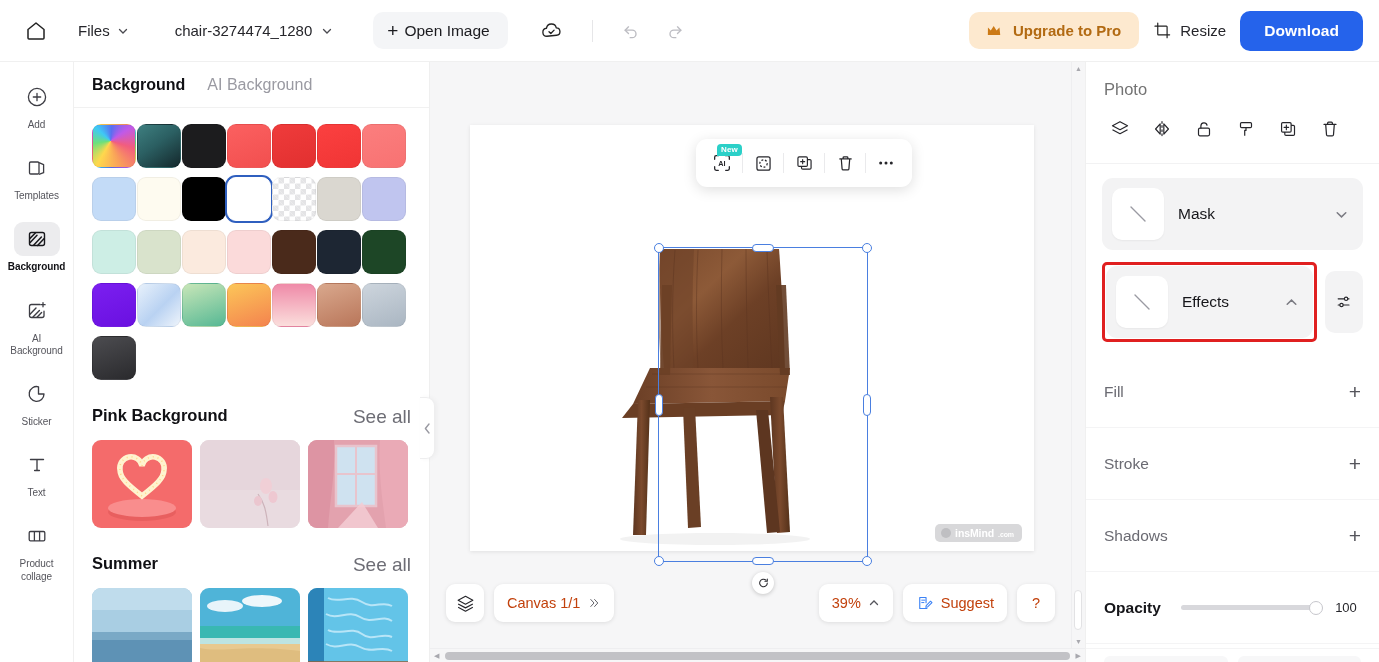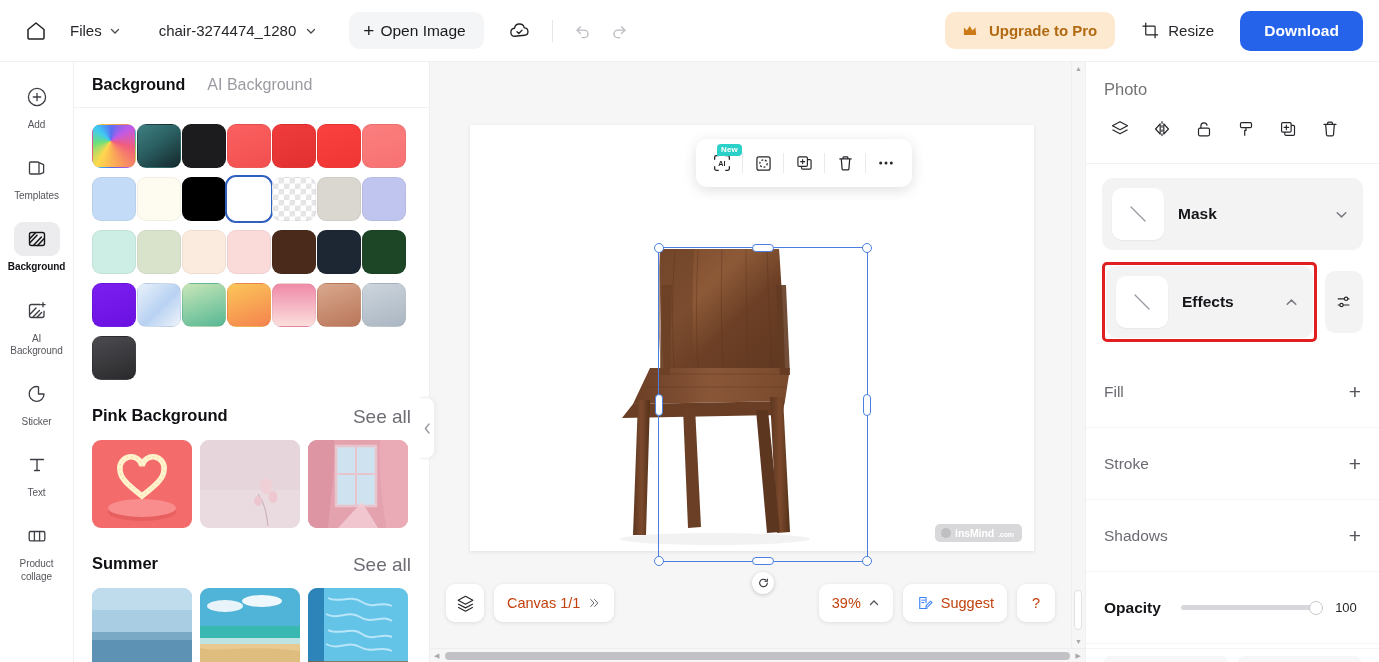--- a/index.html
+++ b/index.html
@@ -15,21 +15,21 @@
 
   
   .topbar {
     height: 62px; flex: 0 0 62px;
     background: #ffffff;
     display: flex; align-items: center;
     padding: 0 16px 0 14px;
     border-bottom: 1px solid #f0f0f0;
     position: relative; z-index: 40;
   }
-  .tb-left { display: flex; align-items: center; gap: 0; }
+  .tb-left { display: flex; align-items: center; gap: 8px; }
   .home-btn {
     width: 44px; height: 44px; display: flex; align-items: center; justify-content: center;
     border-radius: 8px; cursor: pointer;
   }
   .menu-item {
     display: flex; align-items: center; gap: 7px;
     padding: 8px 12px; border-radius: 8px; cursor: pointer;
     font-size: 15px; color: #26262b;
   }
   .filename {
@@ -48,21 +48,21 @@
   .cloud-btn {
     width: 40px; height: 40px; margin-left: 16px;
     display: flex; align-items: center; justify-content: center;
     border-radius: 8px; cursor: pointer;
   }
   .tb-divider { width: 1px; height: 22px; background: #e6e6e8; margin: 0 12px; }
   .hist-btn {
     width: 36px; height: 36px; display: flex; align-items: center; justify-content: center;
     border-radius: 8px; cursor: pointer;
   }
-  .tb-right { margin-left: auto; display: flex; align-items: center; gap: 12px; }
+  .tb-right { margin-left: auto; display: flex; align-items: center; }
   .upgrade-btn {
     display: flex; align-items: center; gap: 9px;
     background: #fde9cf; color: #b26a12;
     border-radius: 10px; padding: 10px 18px;
     font-size: 15px; font-weight: 600; cursor: pointer;
   }
   .resize-btn {
     display: flex; align-items: center; gap: 8px;
     padding: 10px 14px; border-radius: 10px; cursor: pointer;
     font-size: 15px; color: #26262b;
@@ -264,21 +264,21 @@
   .rp-card {
     background: #f3f3f4; border-radius: 11px;
     display: flex; align-items: center; gap: 14px;
     padding: 10px 14px 10px 10px; cursor: pointer;
   }
   .rp-thumb {
     width: 52px; height: 52px; background: #fff; border-radius: 10px;
     display: flex; align-items: center; justify-content: center;
     box-shadow: 0 1px 2px rgba(0,0,0,.05);
   }
-  .rp-card-label { font-size: 15.5px; font-weight: 700; color: #16161a; flex: 1; }
+  .rp-card-label { font-size: 15.5px; font-weight: 400; color: #16161a; flex: 1; }
   .effects-wrap { padding: 12px 16px 0; display: flex; align-items: center; gap: 8px; }
   .effects-highlight {
     border: 3px solid #e02020; border-radius: 5px; flex: 1; padding: 1px;
   }
   .slider-btn {
     width: 38px; height: 62px; background: #f3f3f4; border-radius: 10px;
     display: flex; align-items: center; justify-content: center; cursor: pointer;
   }
   .prop-row {
     display: flex; align-items: center; padding: 0 18px;

